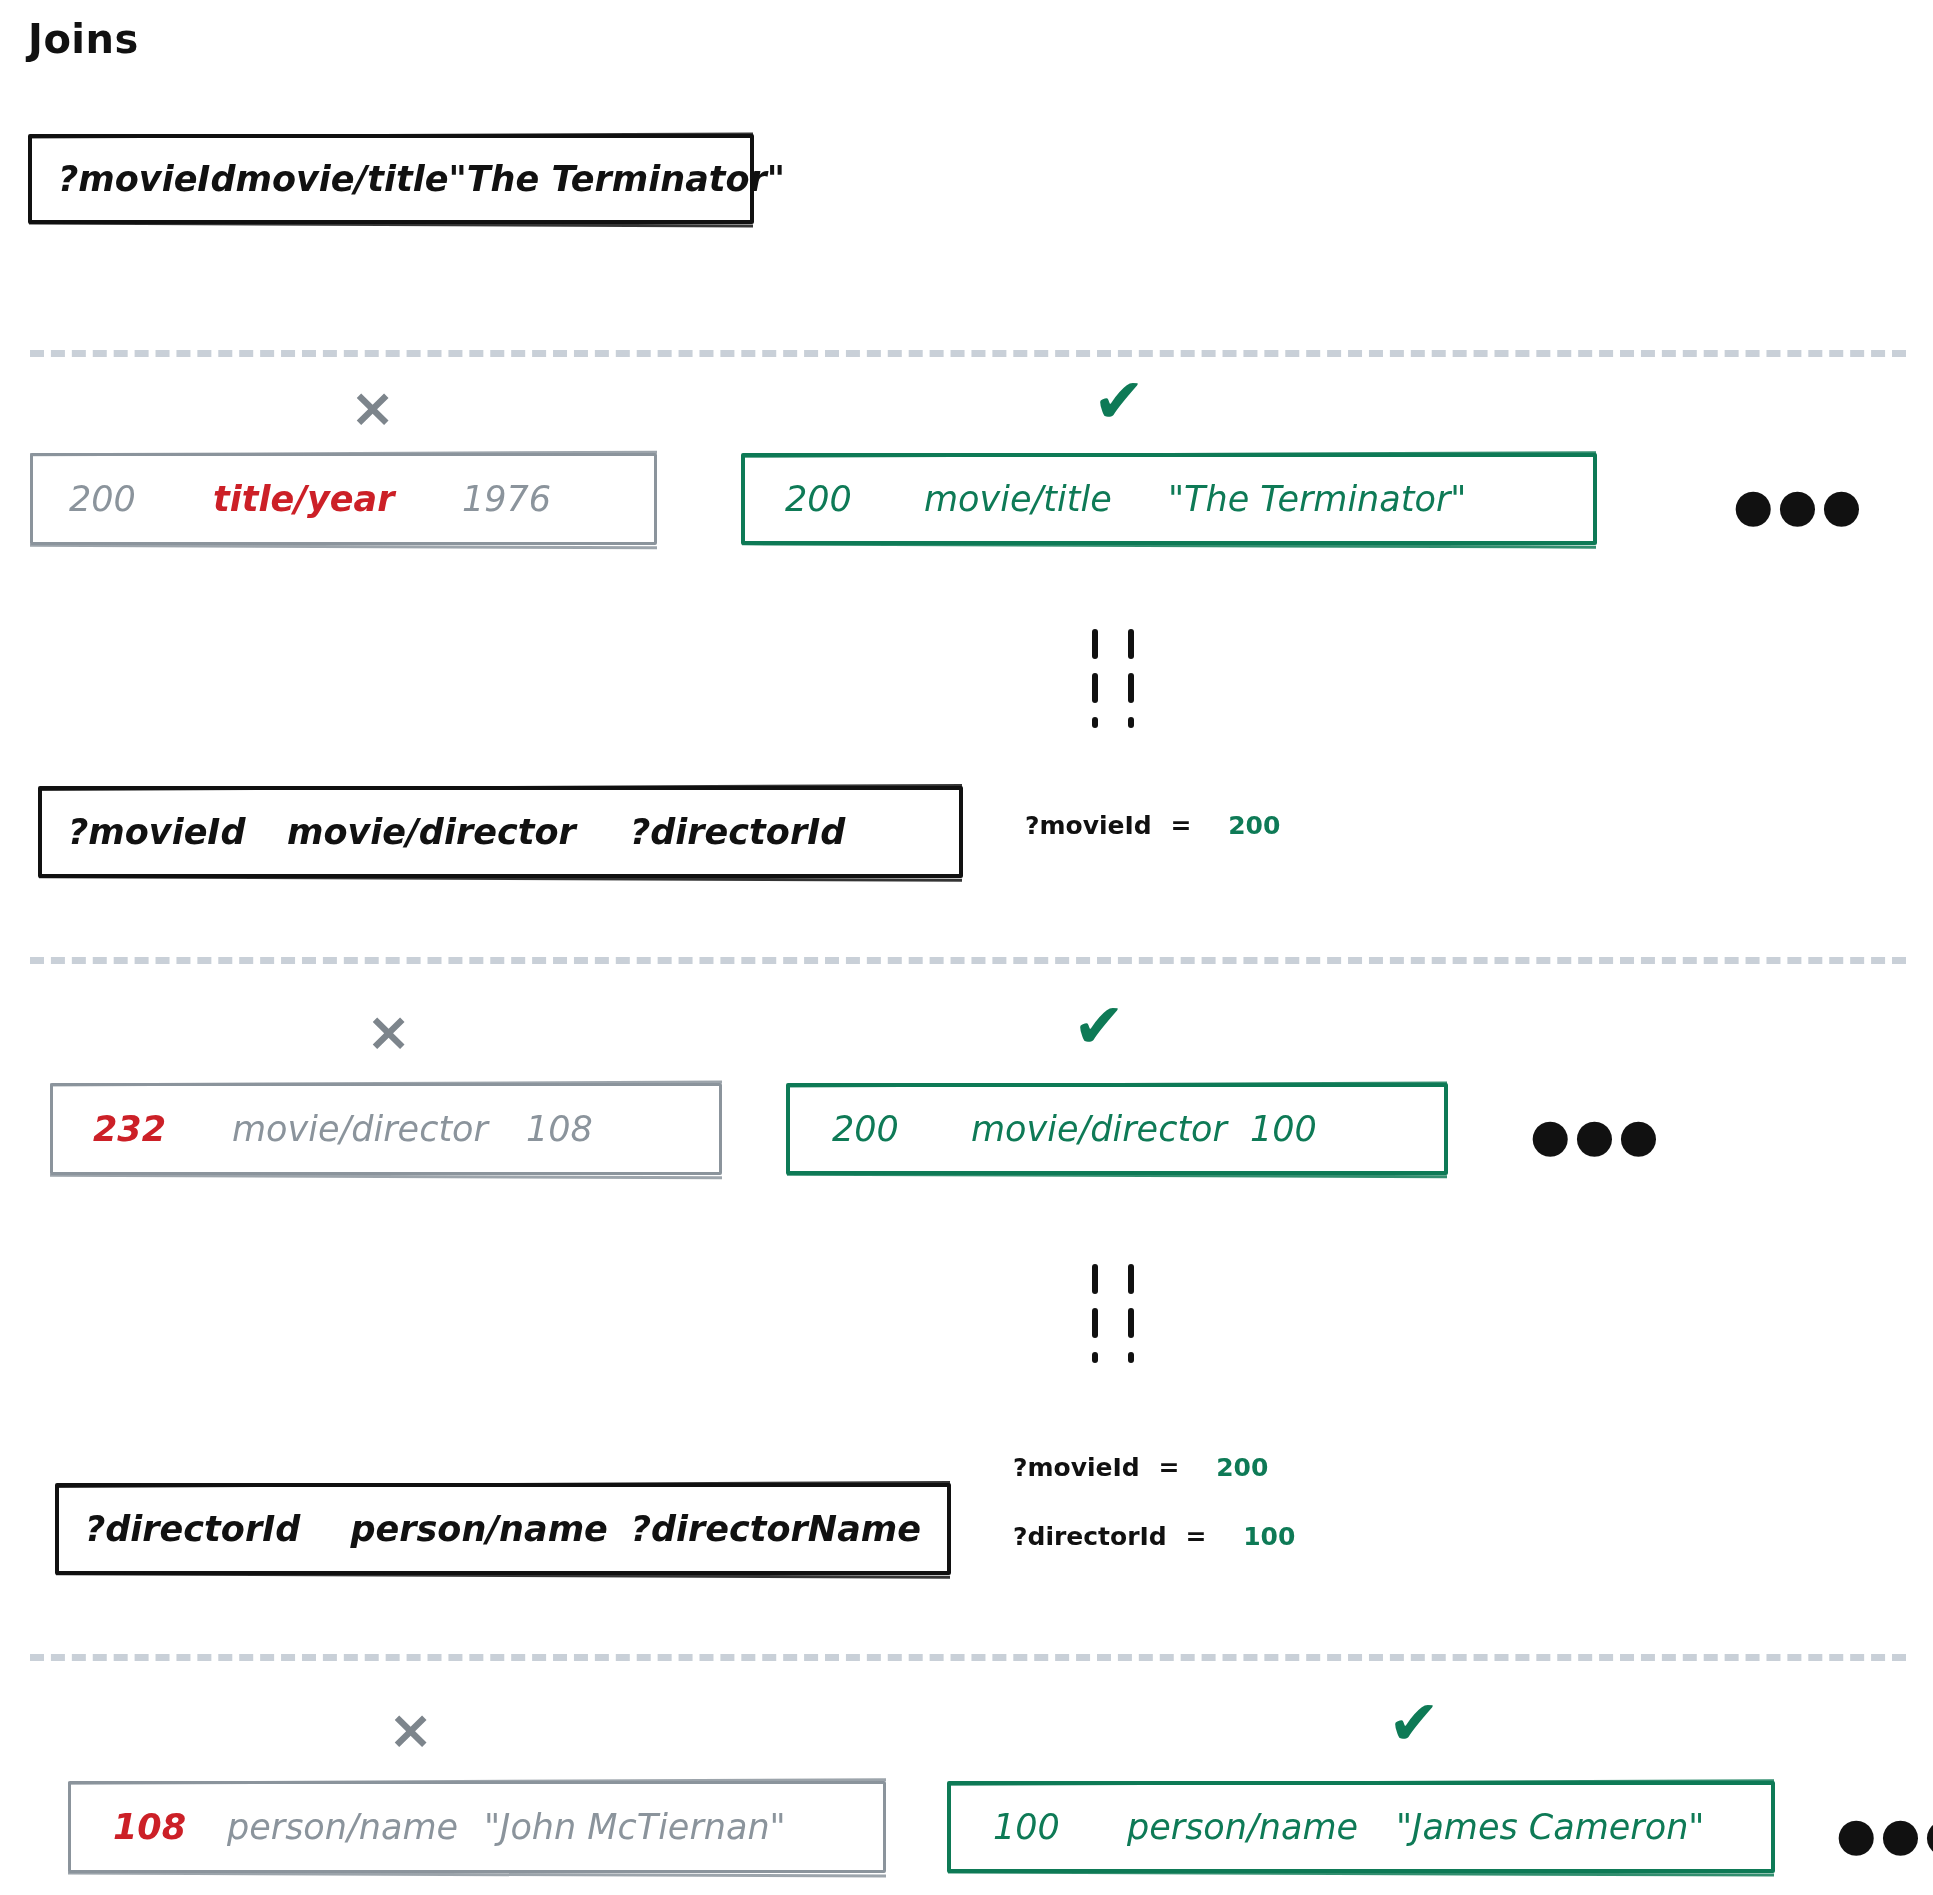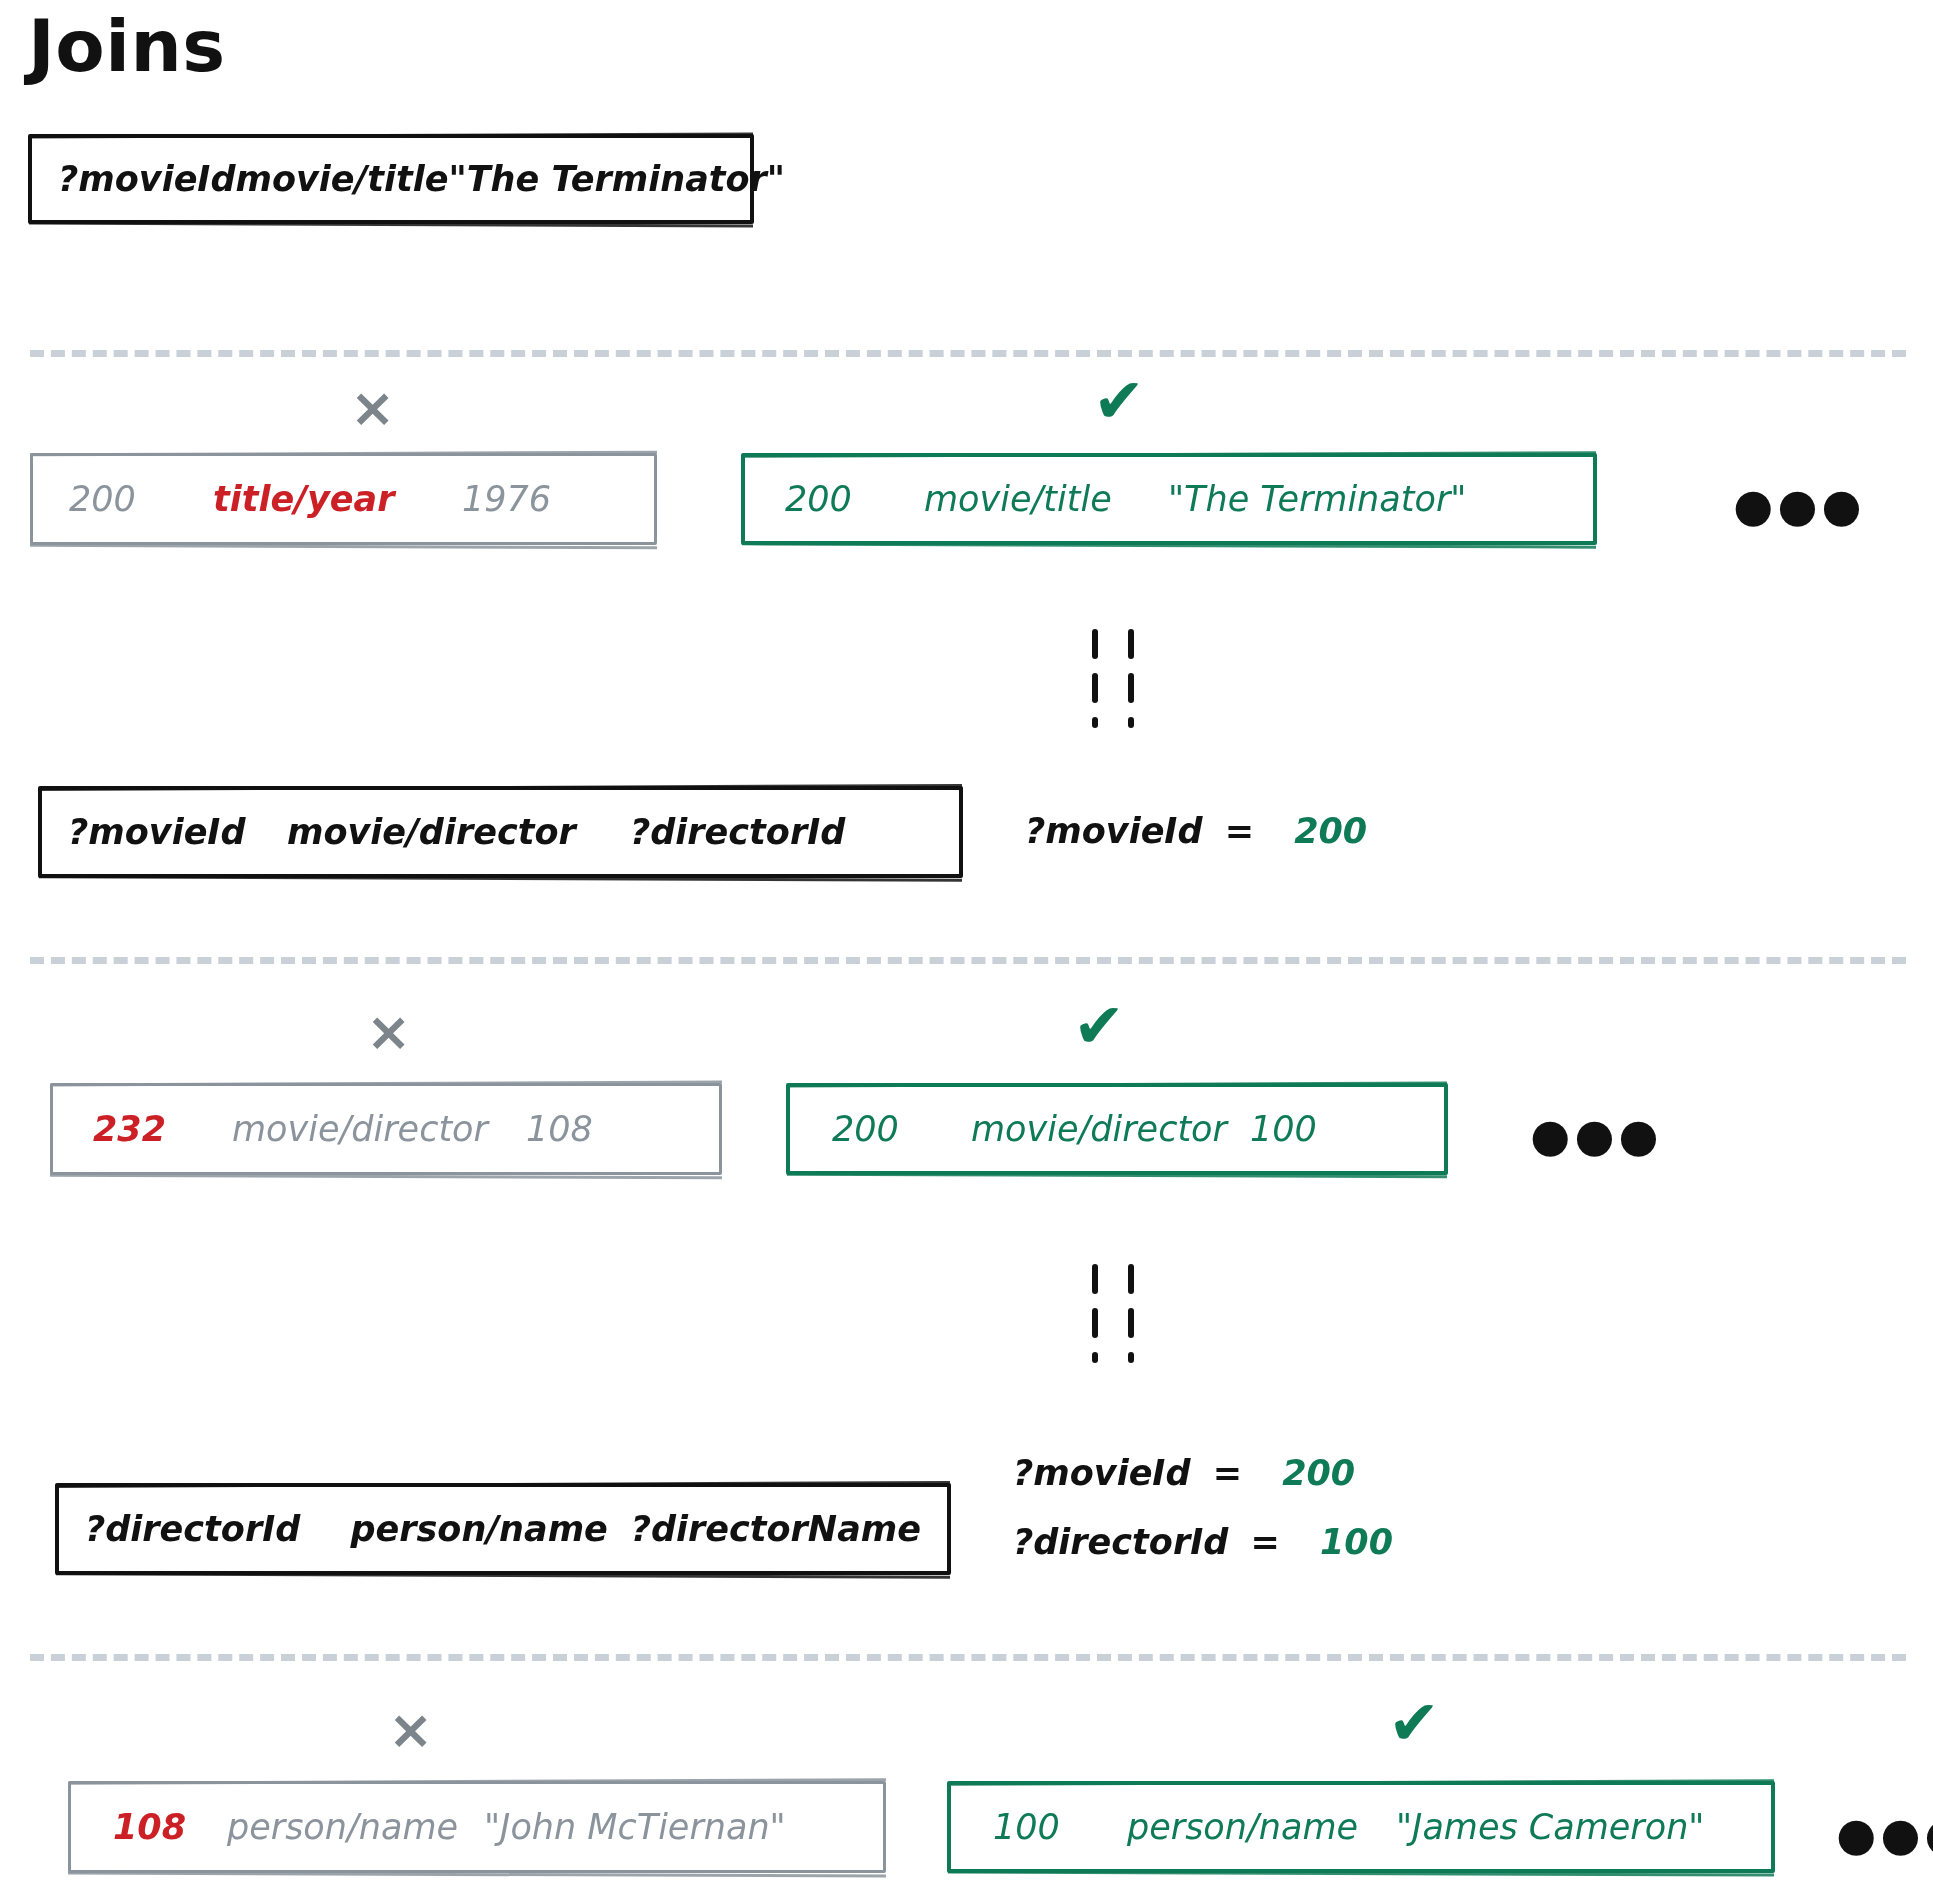--- a/index.html
+++ b/index.html
@@ -12,22 +12,22 @@
     height: 1895px;
     position: relative;
     font-family: "DejaVu Sans", sans-serif;
     overflow: hidden;
   }
 
   
   .page-title {
     position: absolute;
     left: 28px;
-    top: 4px;
-    font-size: 72px;
+    top: 16px;
+    font-size: 40px;
     font-weight: 700;
     color: #111111;
     letter-spacing: 0.5px;
     font-family: "DejaVu Sans", sans-serif;
   }
 
   
   .tuple-box {
     position: absolute;
     box-sizing: border-box;
@@ -125,22 +125,21 @@
     background: #111111;
     border-radius: 3px;
   }
   .vconnector .d1 { height: 30px; }
   .vconnector .d2 { height: 30px; }
   .vconnector .d3 { height: 11px; }
 
   
   .binding {
     position: absolute;
-    font-size: 35px;
-    font-style: italic;
+    font-size: 25px;
     font-weight: 700;
     color: #111111;
     white-space: nowrap;
     font-family: "DejaVu Sans", sans-serif;
   }
   .binding .val {
     color: #0e7a56;
     margin-left: 18px;
   }
   .binding .eq { margin: 0 10px; }

